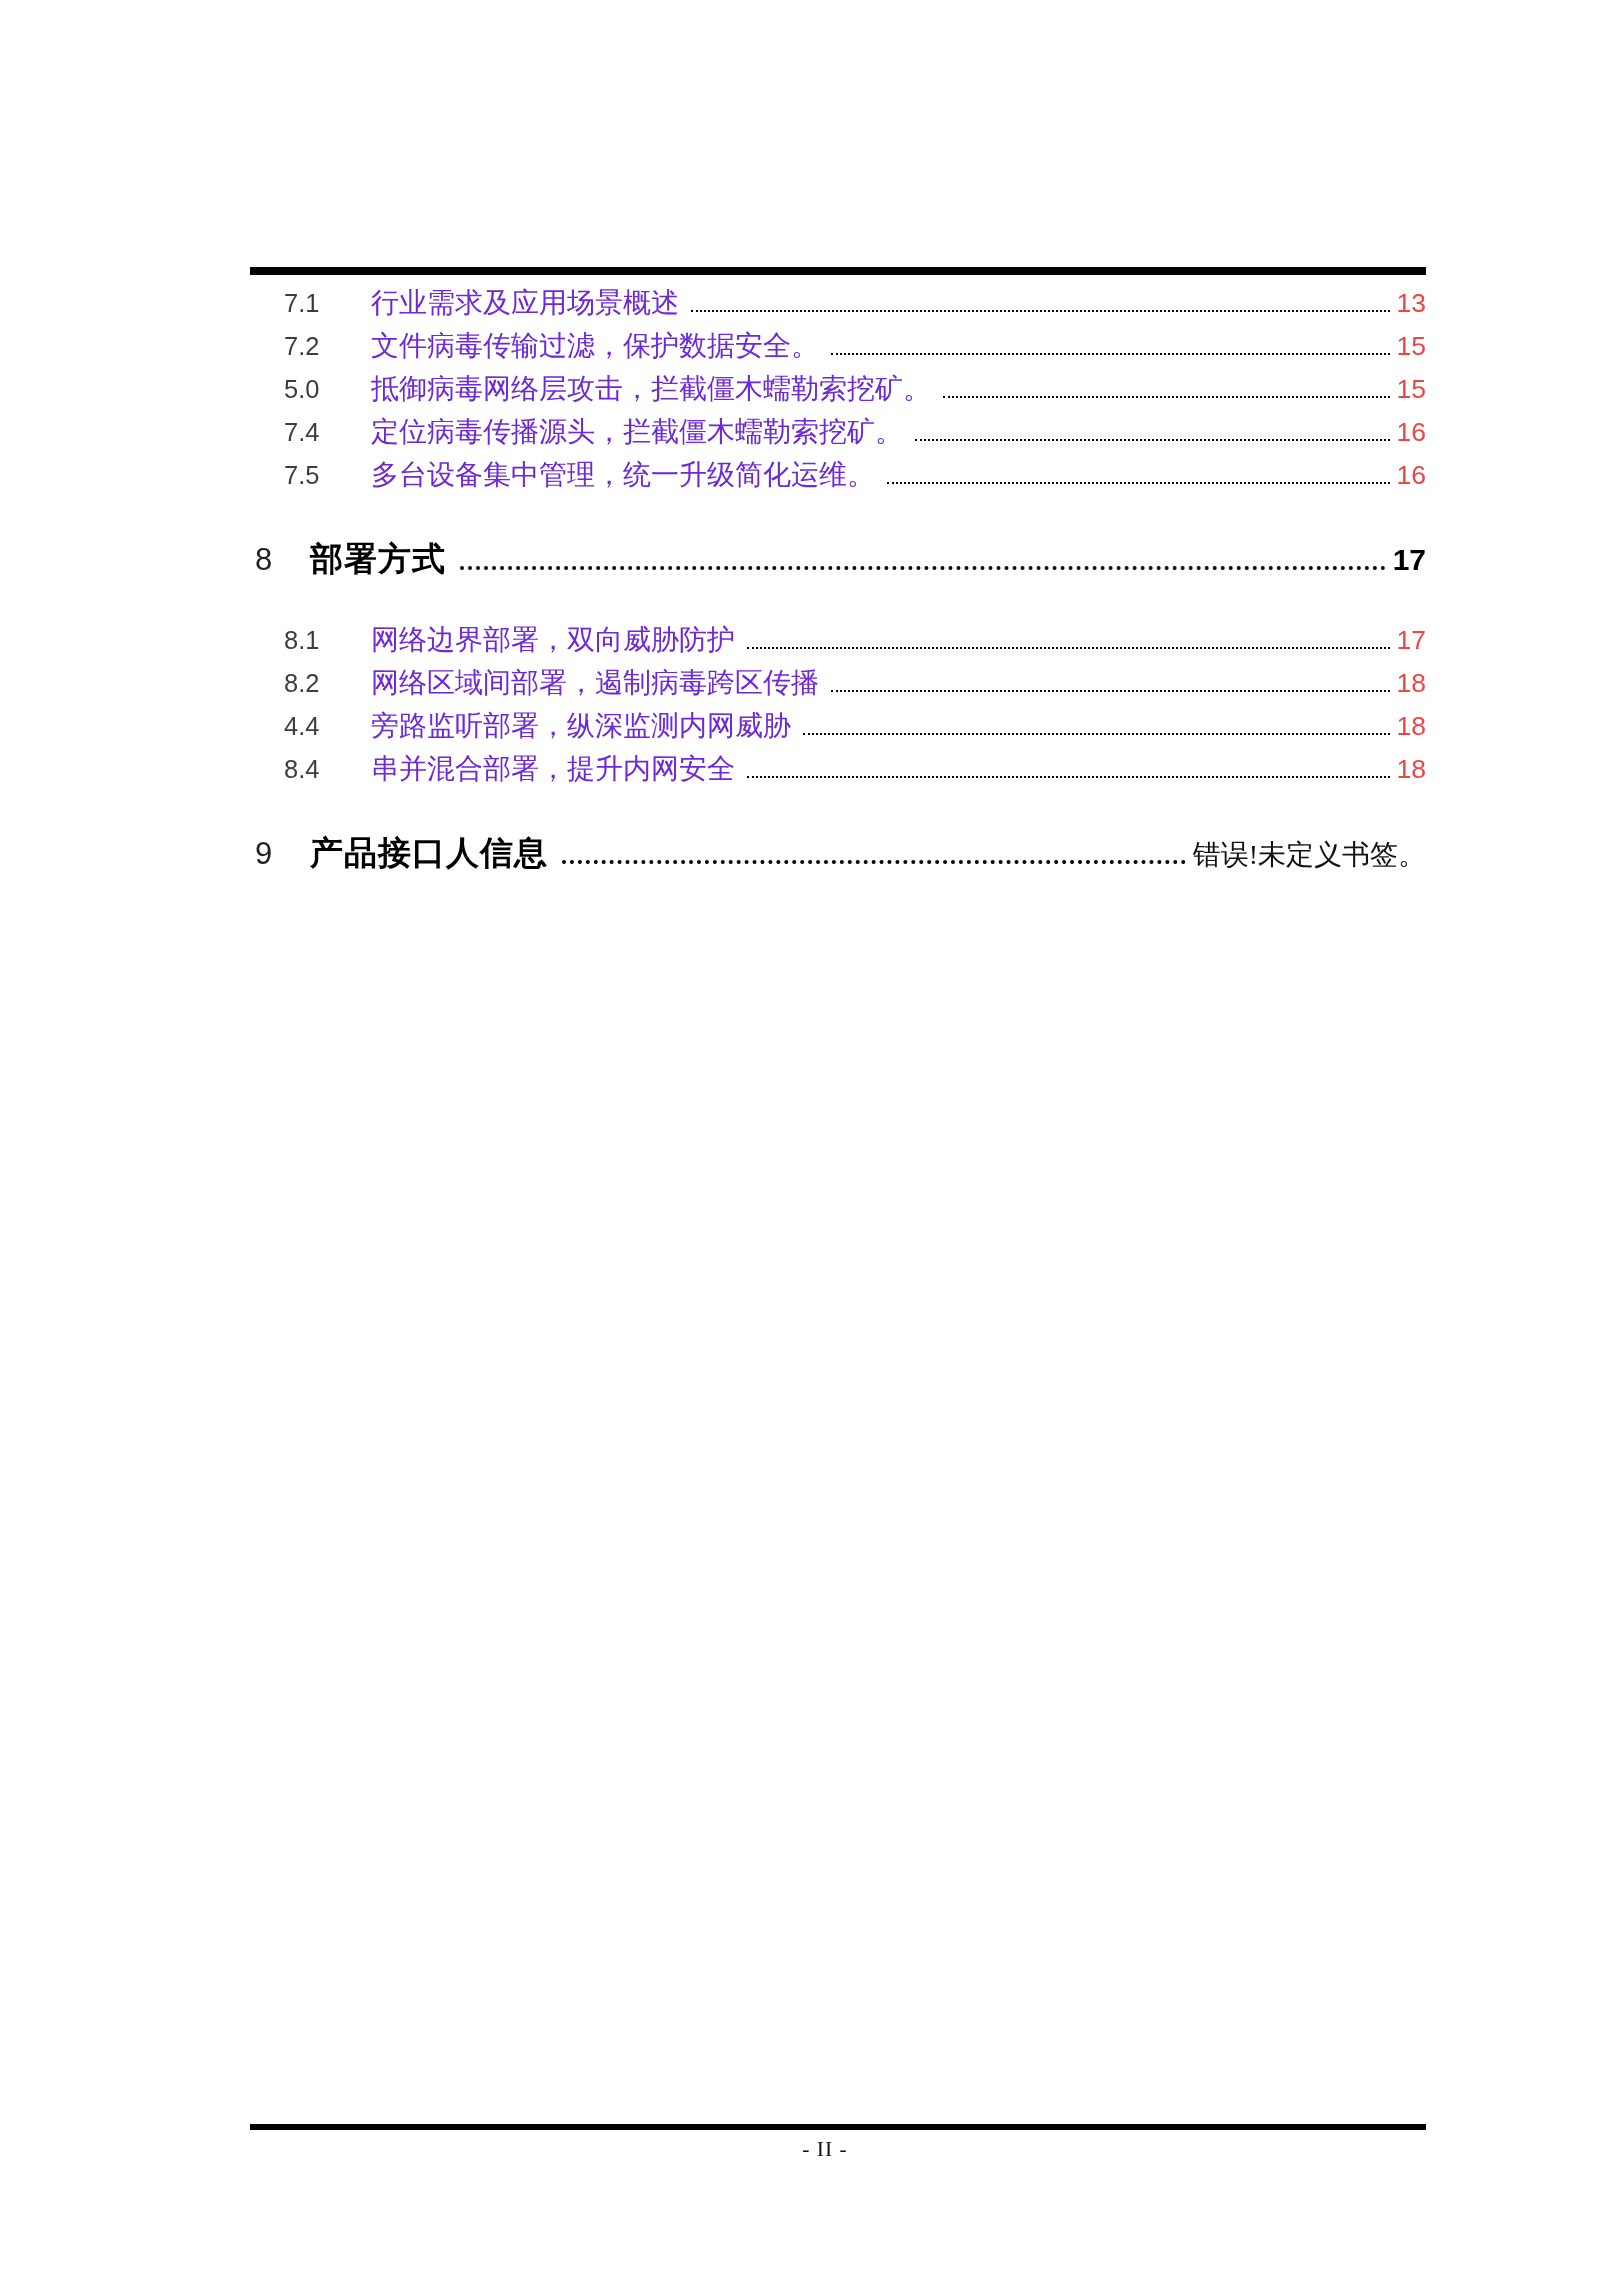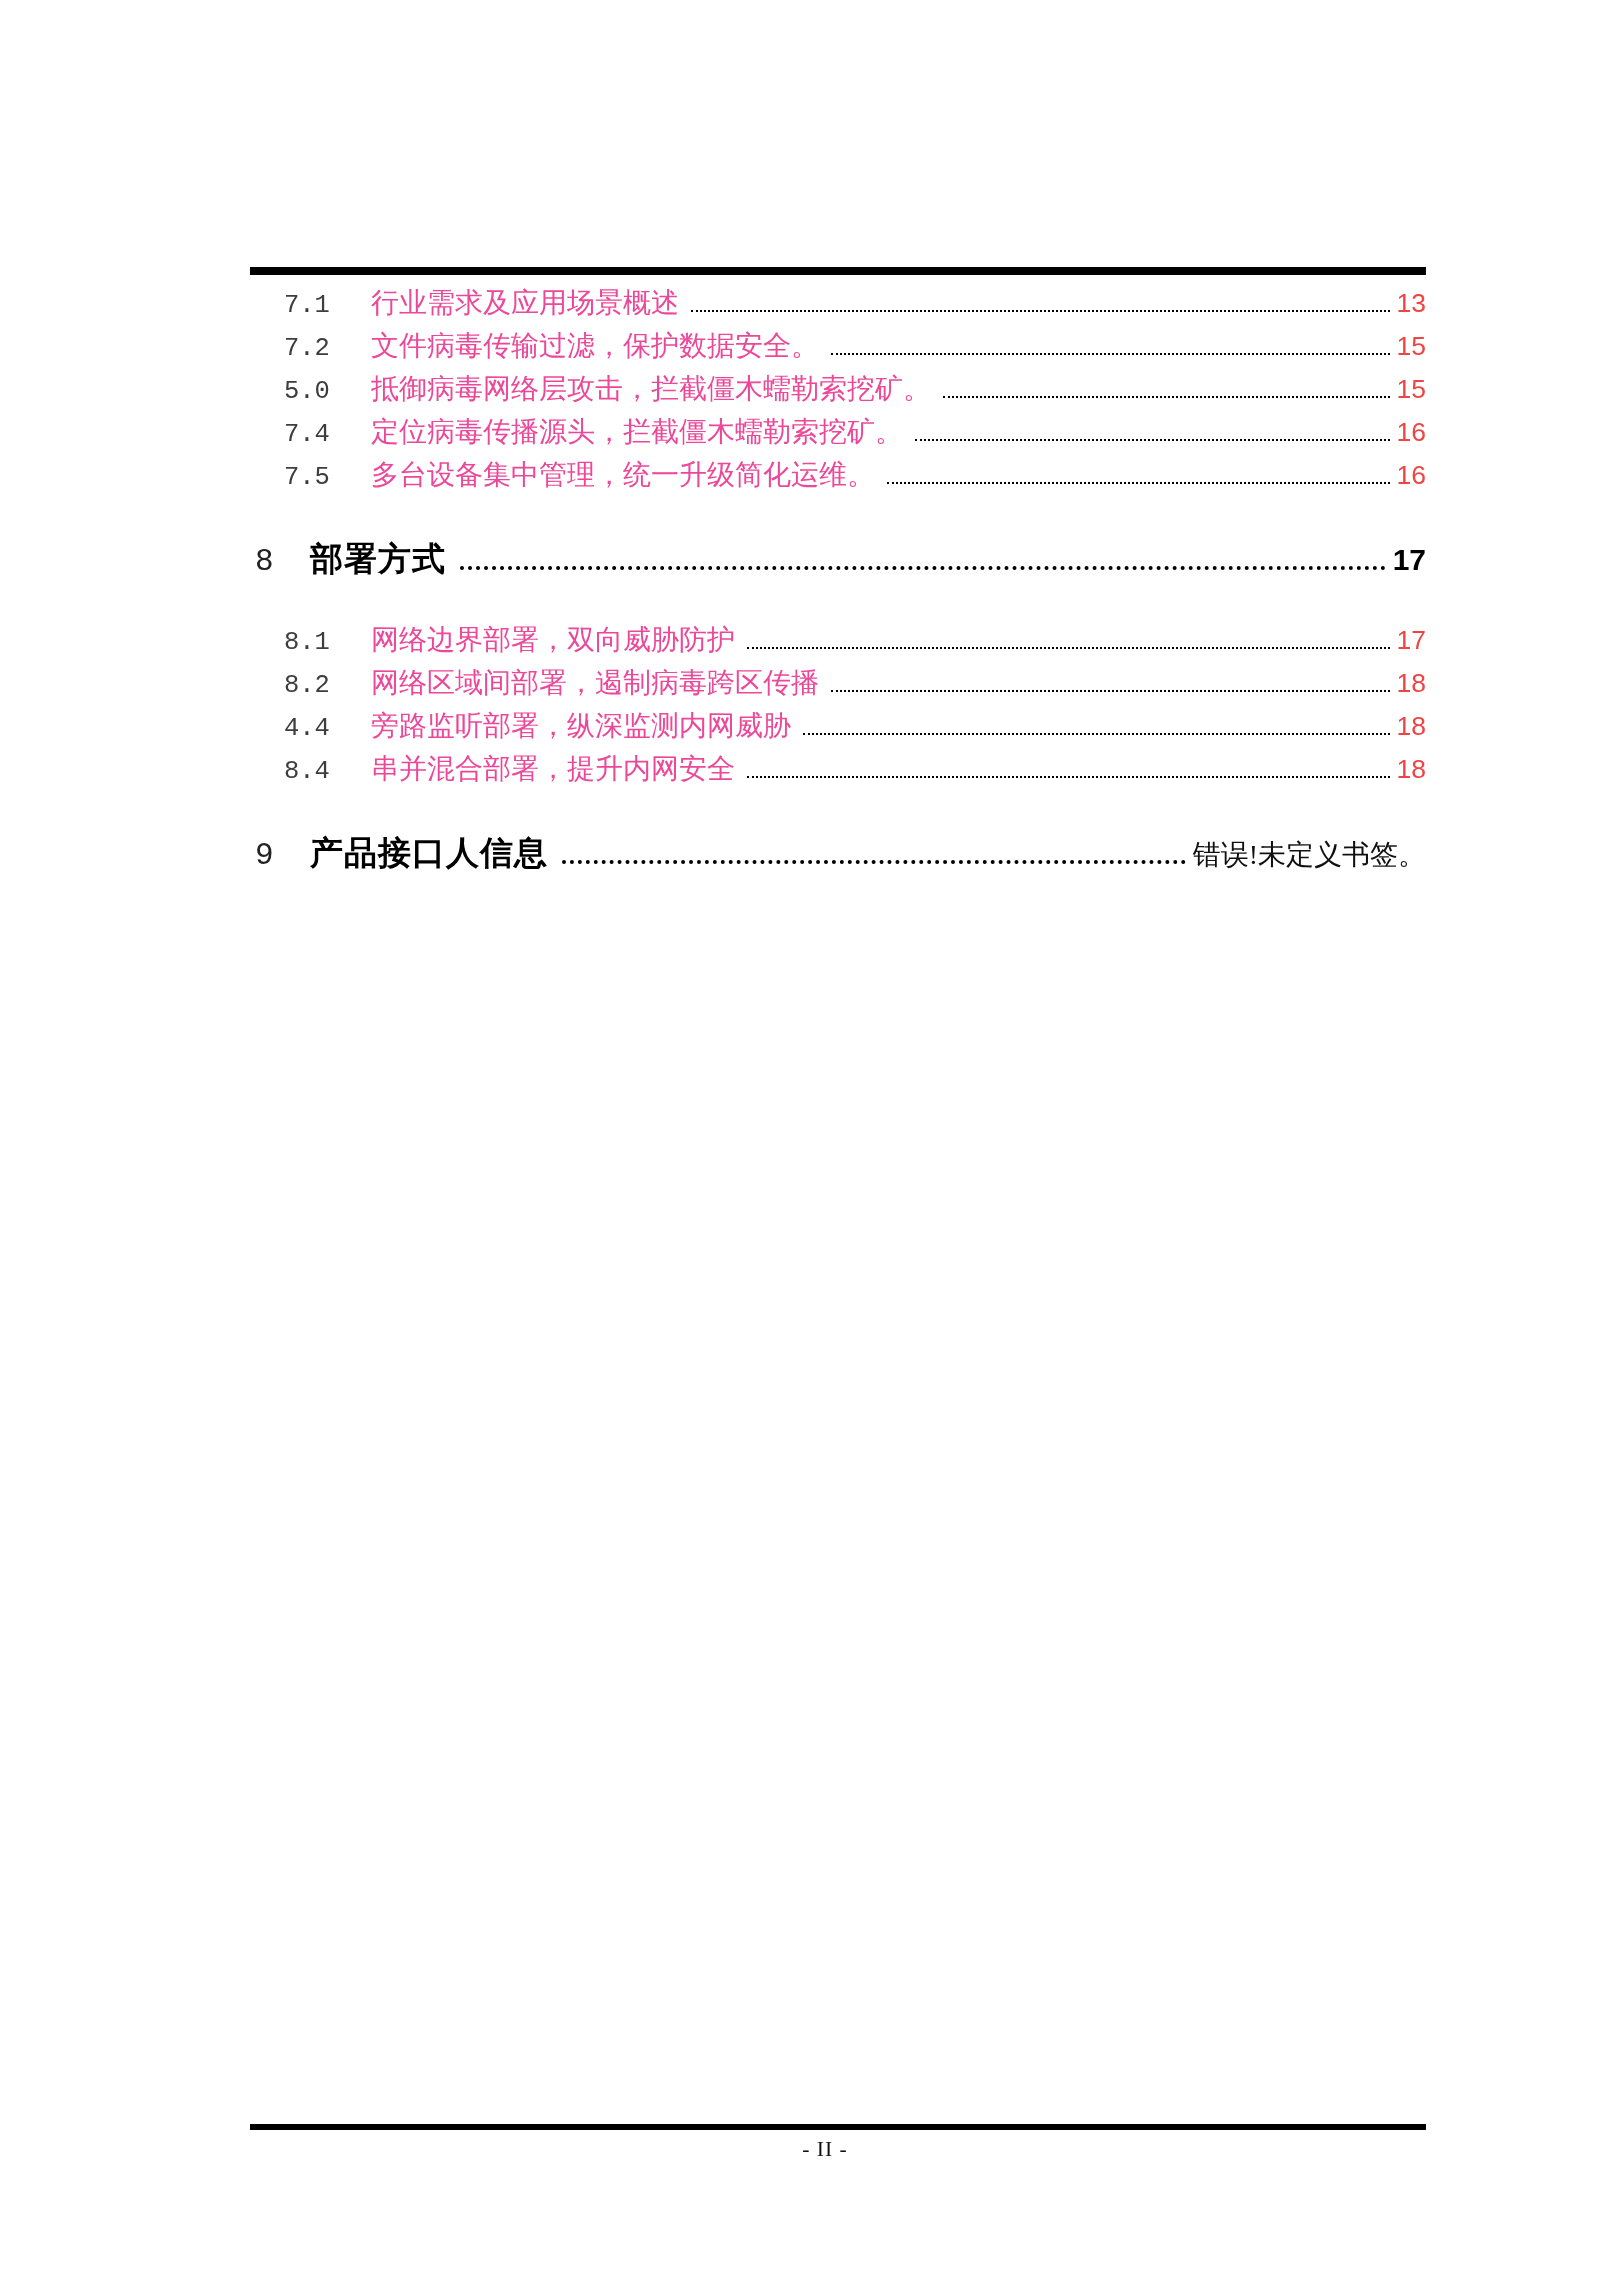--- a/index.html
+++ b/index.html
@@ -10,24 +10,24 @@
   }
   .rule{position:absolute;left:250px;width:1176px;background:#000;}
   #rule-top{top:267px;height:7.8px;}
   #rule-bottom{top:2124px;height:5.9px;}
 
   #toc{position:absolute;left:250px;top:281px;width:1176px;}
 
   .toc-row{display:flex;align-items:baseline;height:43px;line-height:43px;}
   .toc-row .num{
     flex:0 0 121px;box-sizing:border-box;padding-left:34px;
-    font-family:Liberation Mono, monospace;
+    font-family:Liberation Sans, sans-serif;
     font-size:25.5px;color:#3d3d3d;white-space:nowrap;
   }
-  .toc-row .title{white-space:nowrap;font-size:28px;color:#ec4899;}
+  .toc-row .title{white-space:nowrap;font-size:28px;color:#6d28d9;}
   .toc-row .dots{
     flex:1 1 auto;min-width:15.7px;height:1px;
     border-bottom:2.9px dotted #000;margin:0 6.9px 0 11.8px;
   }
   .toc-row .page{
     font-family:"Liberation Sans","DejaVu Sans",sans-serif;
     font-size:26.5px;color:#ef4444;white-space:nowrap;
   }
 
   .toc-row.chapter{height:55px;line-height:55px;margin-top:35px;margin-bottom:32px;}

